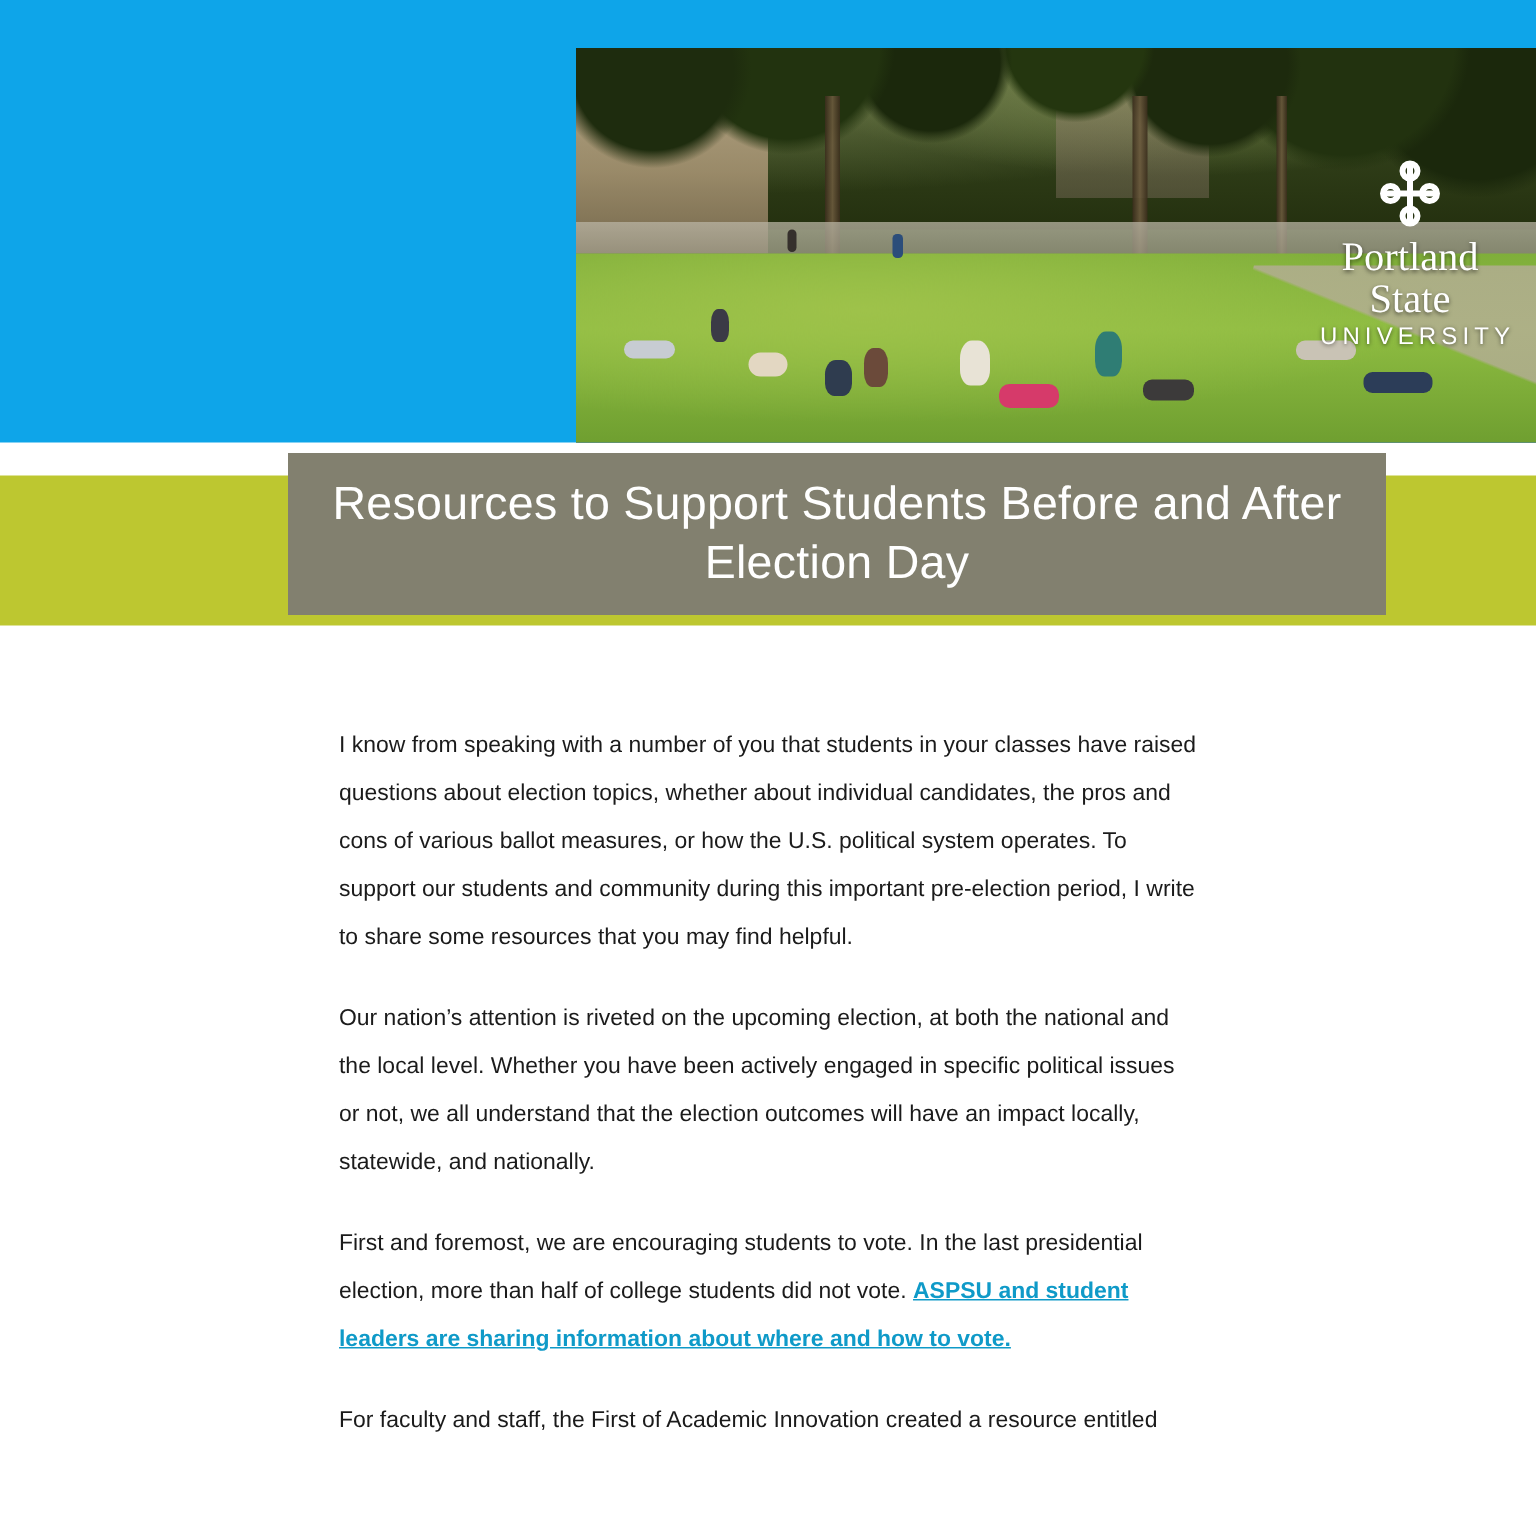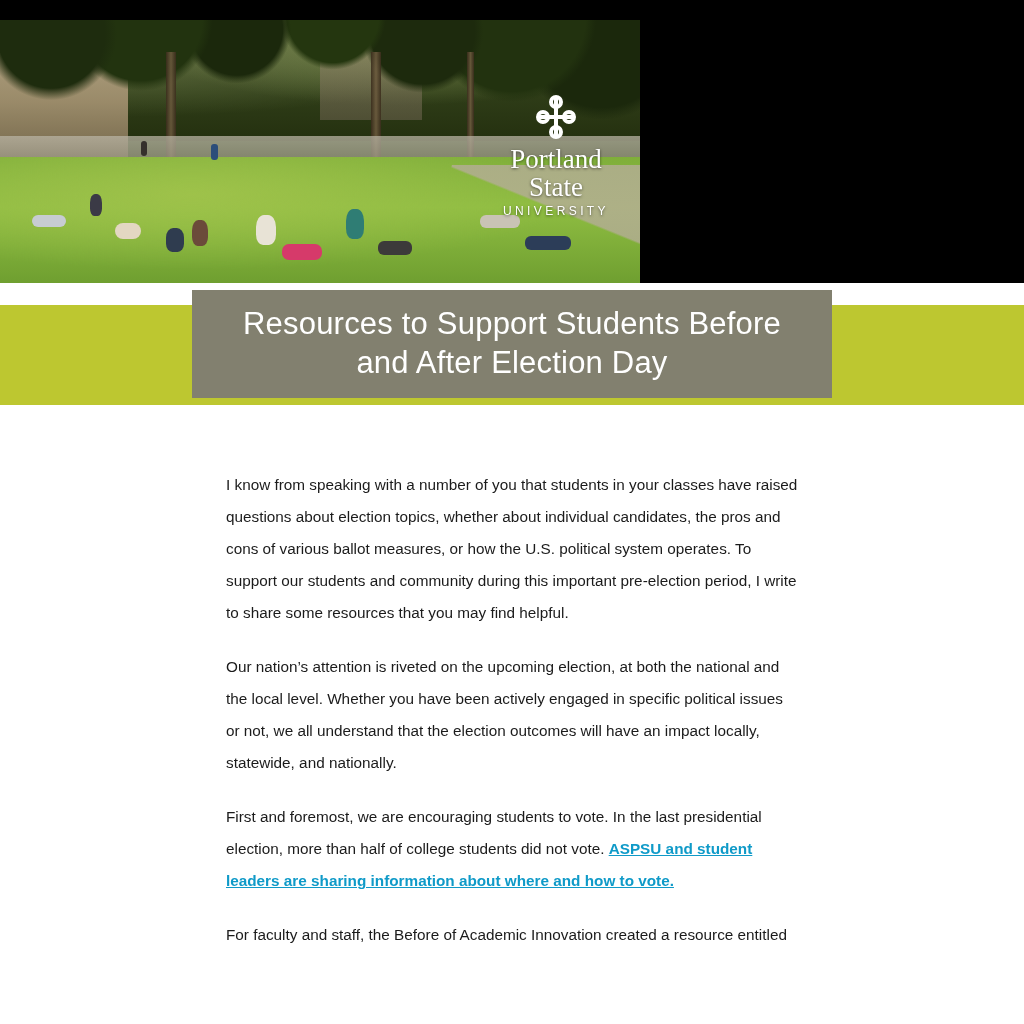--- a/index.html
+++ b/index.html
@@ -12,24 +12,24 @@
   body {
     width: 1024px;
     height: 1024px;
     overflow: hidden;
     position: relative;
   }
 
   
   .hero-wrap {
     width: 1024px;
-    padding-top: 20px;
+    padding-top: 32px;
     display: flex;
-    justify-content: flex-start;
-    background: #000000;
+    justify-content: flex-end;
+    background: #0ea5e9;
   }
   .hero {
     position: relative;
     width: 640px;
     height: 263px;
     overflow: hidden;
     background: #2d4418;
   }
   
   .hero .sky {
@@ -102,38 +102,38 @@
     font-family: "Liberation Serif", serif;
     font-size: 27px;
     line-height: 1.02;
   }
   .hero .logo .l2 {
     font-family: "Liberation Serif", serif;
     font-size: 27px;
     line-height: 1.02;
   }
   .hero .logo .l3 {
-    font-size: 12px;
+    font-size: 16px;
     letter-spacing: 3.4px;
     margin-top: 3px;
   }
 
   
   .band {
     position: relative;
     width: 1024px;
     height: 100px;
     background: #bdc730;
     margin-top: 22px;
   }
   .title-box {
     position: absolute;
     left: 192px;
     top: -15px;
-    width: 640px;
+    width: 732px;
     min-height: 100px;
     background: #82806f;
     color: #ffffff;
     display: flex;
     align-items: center;
     justify-content: center;
     padding: 14px 26px 16px;
   }
   .title-box h1 {
     margin: 0;
@@ -222,15 +222,15 @@
   <div class="title-box">
     <h1>Resources to Support Students Before and After Election Day</h1>
   </div>
 </div>
 
 <div class="body-wrap">
   <div class="body-col">
     <p>I know from speaking with a number of you that students in your classes have raised questions about election topics, whether about individual candidates, the pros and cons of various ballot measures, or how the U.S. political system operates. To support our students and community during this important pre-election period, I write to share some resources that you may find helpful.</p>
     <p>Our nation’s attention is riveted on the upcoming election, at both the national and the local level. Whether you have been actively engaged in specific political issues or not, we all understand that the election outcomes will have an impact locally, statewide, and nationally.</p>
     <p><span>First and foremost, we are encouraging students to vote. In the last presidential election, more than half of college students did not vote. </span><a href="#">ASPSU and student leaders are sharing information about where and how to vote.</a></p>
-    <p><span>For faculty and staff, the Before of Academic Innovation created a resource entitled </span></p>
+    <p><span>For faculty and staff, the First of Academic Innovation created a resource entitled </span></p>
   </div>
 </div>
 
 </body></html>

